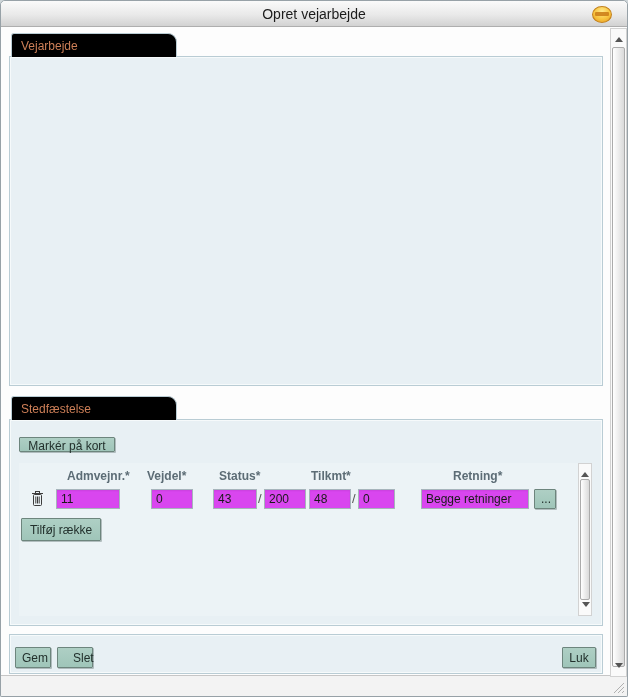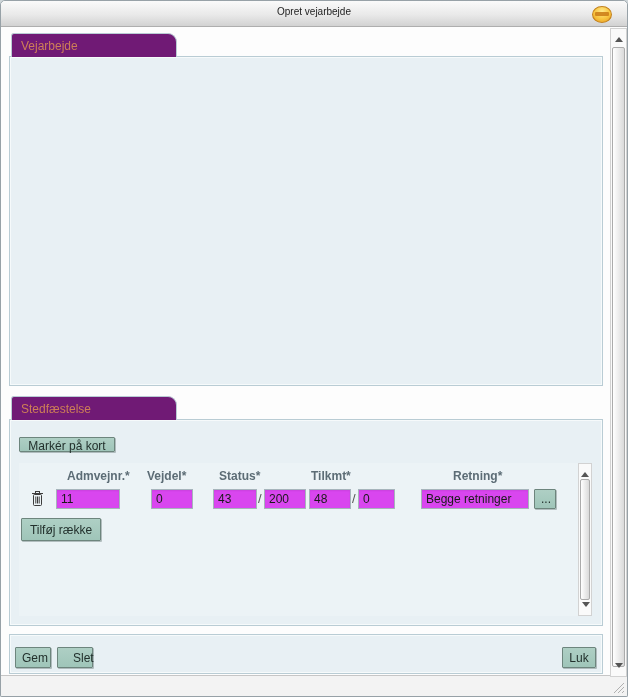--- a/index.html
+++ b/index.html
@@ -2,21 +2,21 @@
 <html><head>
 <meta charset="utf-8">
 <style>
   html,body{margin:0;padding:0;background:#cfd6d9;font-family:"Liberation Sans",sans-serif;}
   .window{position:relative;width:628px;height:697px;background:#fdfdfd;border:1px solid #97a1a7;
           border-radius:5px 5px 2px 2px;box-sizing:border-box;overflow:hidden;}
   
   .titlebar{position:absolute;left:0;top:0;width:100%;height:25px;
             background:linear-gradient(#fafafa,#e9e9e9 55%,#d2d2d2);border-bottom:1px solid #aeaeae;
             border-radius:4px 4px 0 0;}
-  .title{position:absolute;left:0;right:0;top:5px;text-align:center;font-size:10px;color:#1c1c1c;}
+  .title{position:absolute;left:0;right:0;top:5px;text-align:center;font-size:14px;color:#1c1c1c;}
   .minbtn{position:absolute;right:15px;top:5px;width:18px;height:15px;border-radius:50%;
           background:radial-gradient(circle at 50% 30%,#ffe98a,#f8c43f 55%,#e39422);
           border:1px solid #c2811d;cursor:pointer;}
   .minbtn::after{content:'';position:absolute;left:2px;right:2px;top:5px;height:4px;
                  background:#cd7f19;border-radius:1px;opacity:.9;}
   
   .lab{position:absolute;font-size:12px;color:#6c7f8a;white-space:nowrap;}
   .inp{position:absolute;box-sizing:border-box;height:20px;border:1px solid #a6b4bb;background:#d946ef;
        font-family:"Liberation Sans",sans-serif;font-size:12px;color:#1a1a1a;padding:0 4px;
        box-shadow:inset 0 1px 2px rgba(0,0,0,.07);}
@@ -26,21 +26,21 @@
         box-shadow:1px 1px 0 rgba(70,90,85,.35);border-radius:1px;cursor:pointer;text-align:center;}
   .calbtn{position:absolute;box-sizing:border-box;width:38px;height:21px;background:linear-gradient(#f4f3f0,#cfcdc5);
           border:1px solid #888;box-shadow:inset 1px 1px 0 #fff,inset -1px -1px 0 #9a9a94;
           display:flex;align-items:center;justify-content:center;gap:3px;cursor:pointer;}
   .calgrid{width:16px;height:12px;background:#fff;border:1px solid #444;box-sizing:border-box;
            background-image:linear-gradient(#8a8a8a 3px,transparent 3px),
              repeating-linear-gradient(90deg,transparent 0 2.6px,#999 2.6px 3.6px),
              repeating-linear-gradient(transparent 0 2.4px,#999 2.4px 3.4px);}
   .dd-arrow{width:0;height:0;border:4px solid transparent;border-top:5px solid #111;margin-top:5px;}
   
-  .tab{position:absolute;box-sizing:border-box;height:24px;width:166px;background:#701a75;
+  .tab{position:absolute;box-sizing:border-box;height:24px;width:166px;background:#000000;
        border:1px solid #b9ccd4;border-bottom:none;border-radius:3px 9px 0 0;z-index:3;cursor:pointer;}
   .tab span{position:absolute;left:9px;top:5px;font-size:12px;color:#cd7f57;}
   .panel{position:absolute;box-sizing:border-box;left:8px;width:594px;background:#e8f0f4;
          border:1px solid #b9ccd4;box-shadow:inset 0 0 0 1px #f6fafb;z-index:2;}
   .tablezone{position:absolute;background:#ecf3f6;}
   .hdr{position:absolute;font-size:12px;font-weight:bold;color:#5c6c75;white-space:nowrap;}
   .slash{position:absolute;font-size:13px;color:#555;}
   
   .txtarea{position:absolute;box-sizing:border-box;background:#fff;border:1px solid #a6b4bb;
            font-size:12px;color:#111;padding:3px 6px;line-height:1.4;box-shadow:inset 0 1px 2px rgba(0,0,0,.07);

